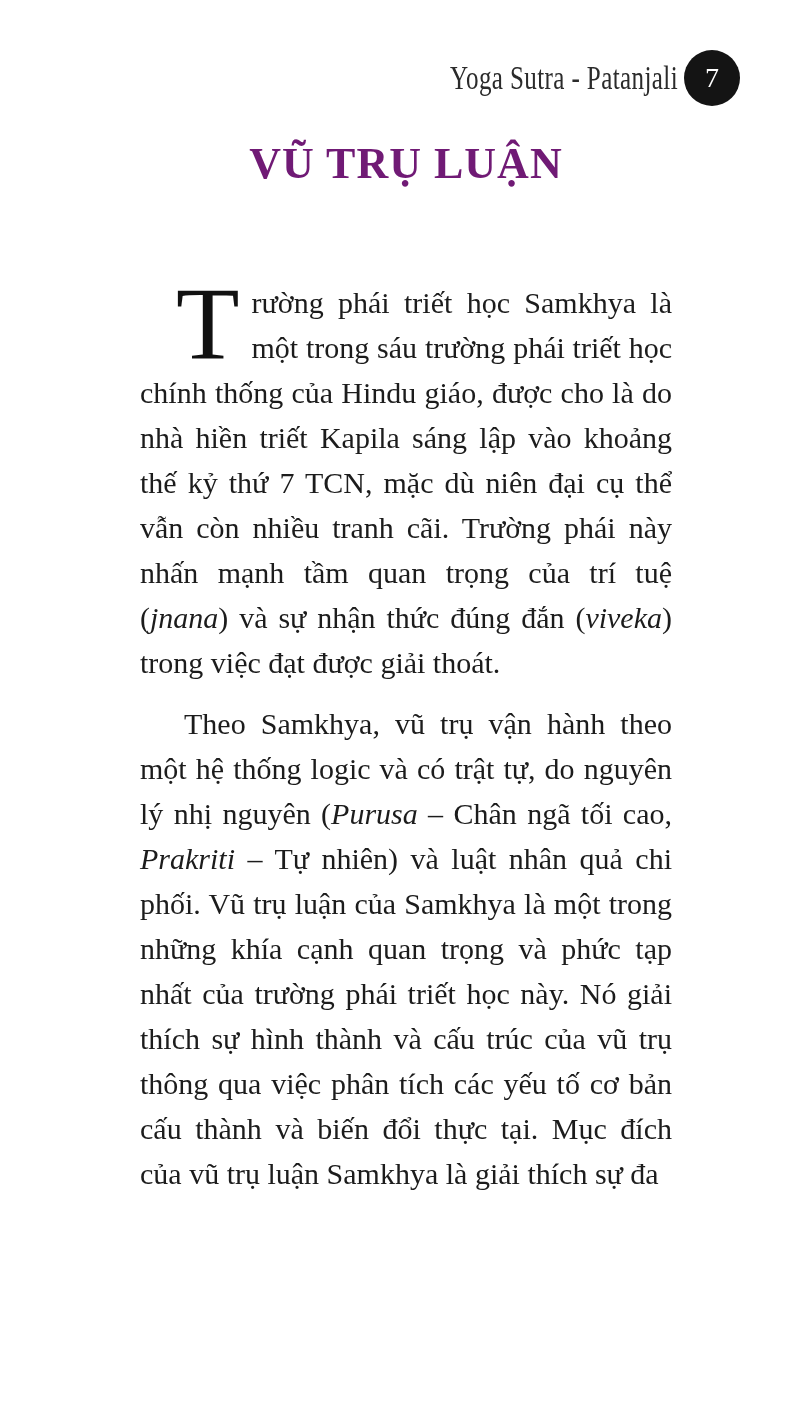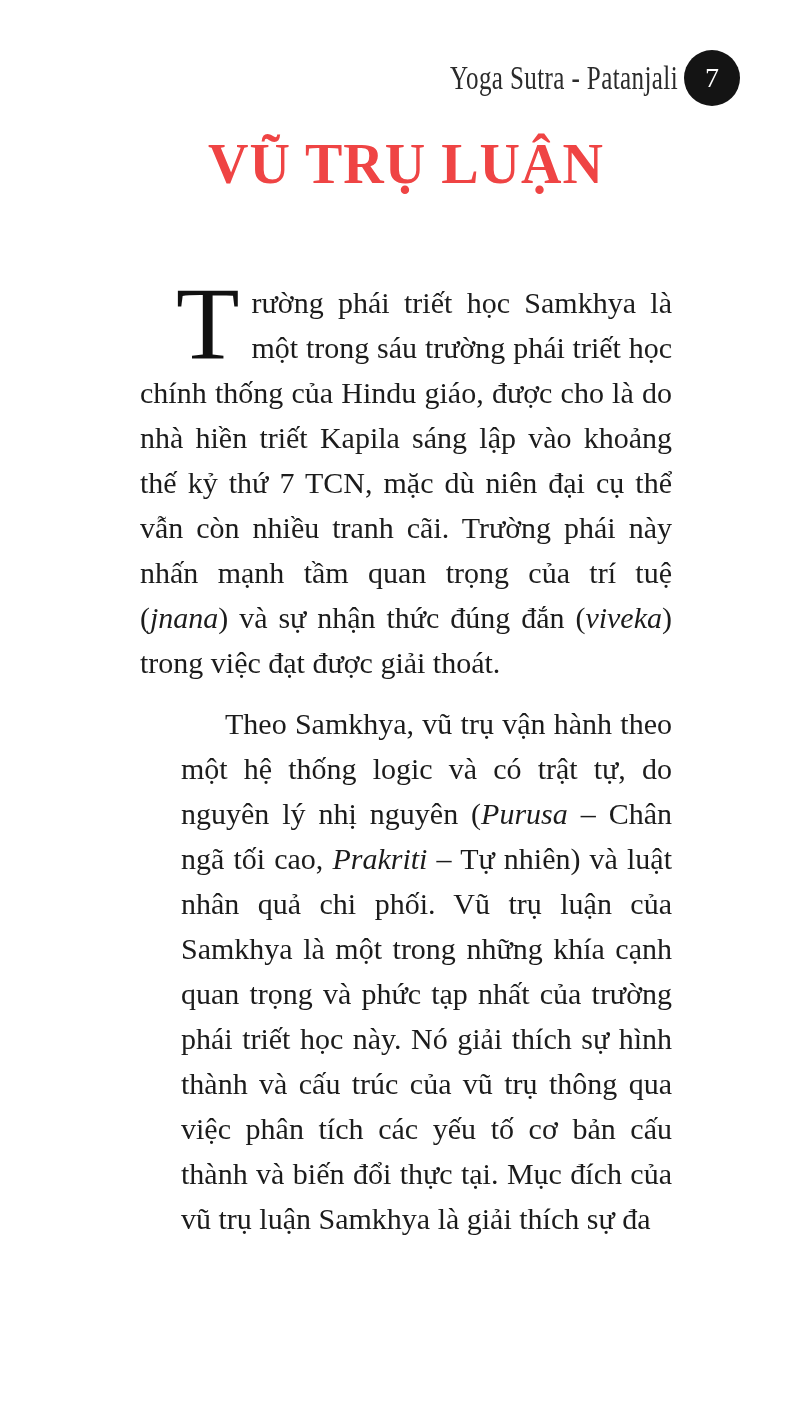--- a/index.html
+++ b/index.html
@@ -42,39 +42,39 @@
     font-size: 28px;
     line-height: 1;
   }
   
   .content {
     margin: 0 116px 0 140px; 
   }
   .chapter-title {
     margin: 128px 0 0 0;
     text-align: center;
-    font-size: 56px;
+    font-size: 44px;
     line-height: 72px;
     font-weight: bold;
-    color: #ef4444;
+    color: #701a75;
     letter-spacing: 1px;
   }
   .chapter-title span { display: block; }
   .body-text {
     margin-top: 80px;
     font-size: 30px;
     line-height: 45px;
   }
   .para {
     margin: 0;
     text-align: justify;
     text-justify: inter-word;
   }
   .para + .para { margin-top: 16px; }
-  .para.indent { text-indent: 44px; margin-left: 41px; }
+  .para.indent { text-indent: 44px; }
   .para em { font-style: italic; }
   .dropcap {
     float: left;
     font-size: 104px;
     line-height: 80px;
     height: 84px;
     margin: 4px 12px 0 36px;
     color: #111111;
   }
 </style>

